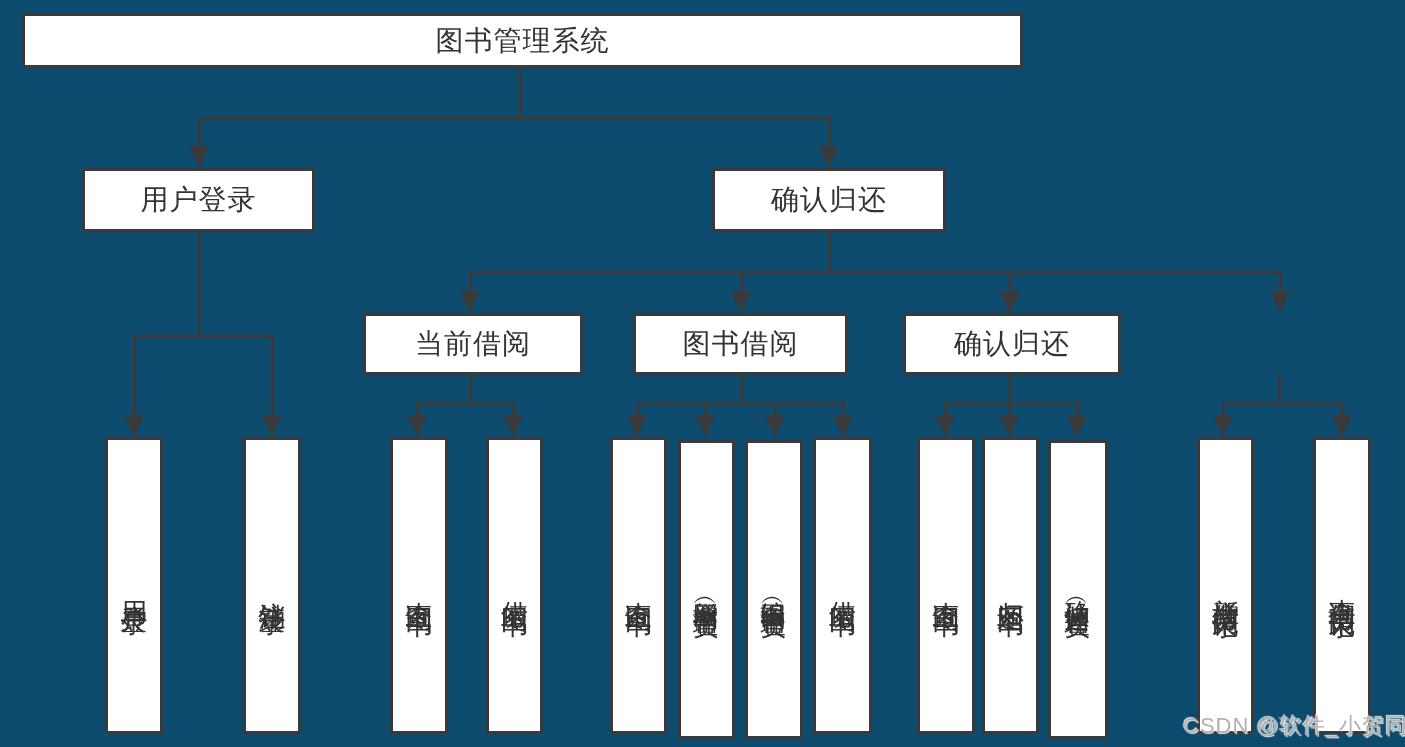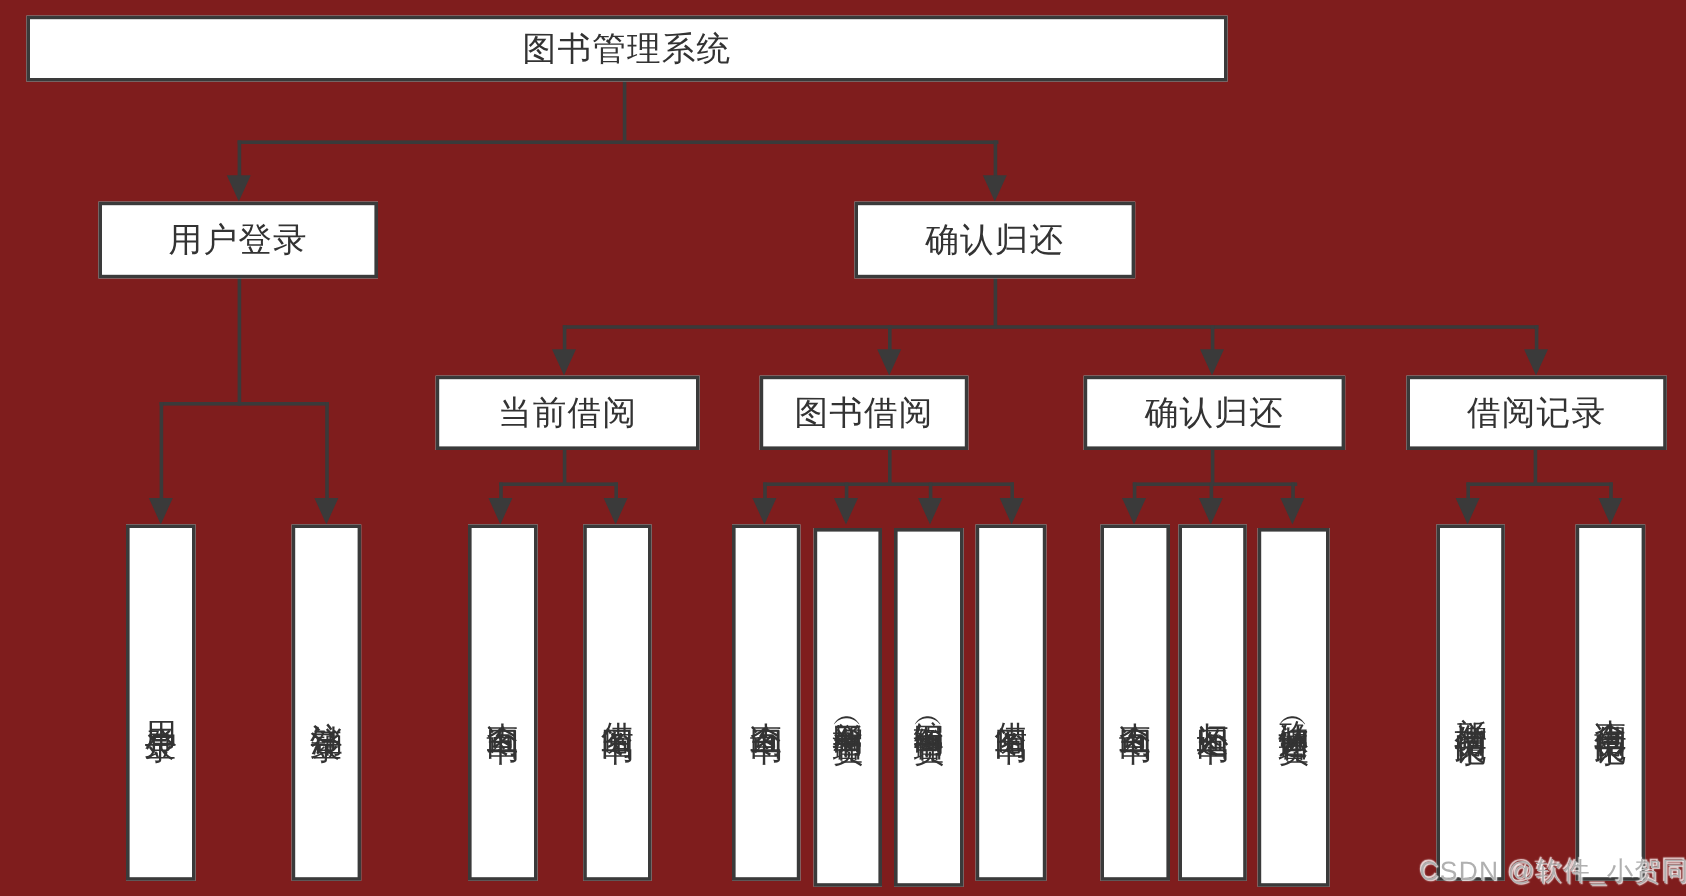--- a/index.html
+++ b/index.html
@@ -5,21 +5,21 @@
   :root {
     --line: #3a3a3a;
     --text: #333333;
     --watermark: #b0b0b0;
   }
   html, body { margin: 0; padding: 0; background: #ffffff; }
   #canvas {
     position: relative;
     width: 1405px;
     height: 747px;
-    background: #7f1d1d;
+    background: #0c4a6e;
     overflow: hidden;
     font-family: "Liberation Sans", sans-serif;
     color: var(--text);
   }
   .box {
     position: absolute;
     box-sizing: border-box;
     border: 3px solid var(--line);
     background: #ffffff;
     display: flex;
@@ -108,28 +108,25 @@
   <div class="vline" style="left:740px;  top:271px; width:3px; height:24px;"></div>
   <div class="arrow" style="left:731px;  top:291px;"></div>
   <div class="vline" style="left:1009px; top:271px; width:3px; height:24px;"></div>
   <div class="arrow" style="left:1000px; top:291px;"></div>
   <div class="vline" style="left:1279px; top:271px; width:3px; height:24px;"></div>
   <div class="arrow" style="left:1270px; top:291px;"></div>
 
   <div class="box" style="left:363px; top:313px; width:220px; height:62px;">
     <span>当前借阅</span>
   </div>
-  <div class="box" style="left:633px; top:313px; width:174px; height:62px;">
+  <div class="box" style="left:633px; top:313px; width:215px; height:62px;">
     <span>图书借阅</span>
   </div>
   <div class="box" style="left:903px; top:313px; width:218px; height:62px;">
     <span>确认归还</span>
-  </div>
-  <div class="box" style="left:1172px; top:313px; width:217px; height:62px;">
-    <span>借阅记录</span>
   </div>
 
   <div class="vline" style="left:469px; top:373px; width:3px; height:32px;"></div>
   <div class="hline" style="left:416px; top:402px; width:99px; height:3px;"></div>
   <div class="vline" style="left:416px; top:402px; width:3px; height:18px;"></div>
   <div class="arrow" style="left:407px; top:415px;"></div>
   <div class="vline" style="left:512px; top:402px; width:3px; height:18px;"></div>
   <div class="arrow" style="left:503px; top:415px;"></div>
 
   <div class="vline" style="left:740px; top:373px; width:3px; height:32px;"></div>

